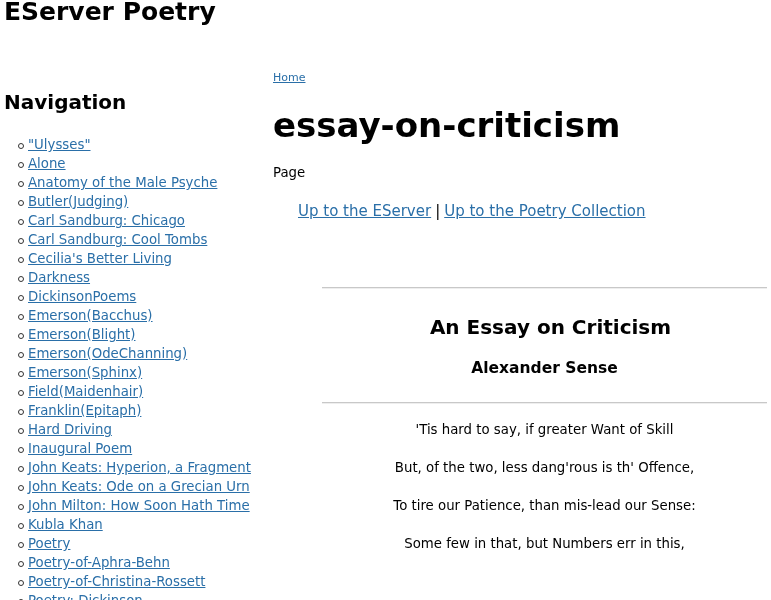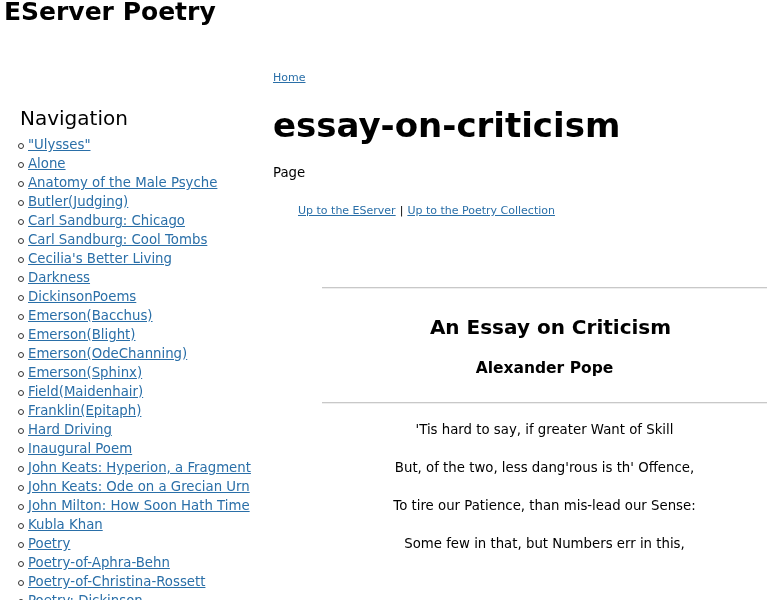--- a/index.html
+++ b/index.html
@@ -22,23 +22,23 @@
       top: -4px;
       margin: 0;
       font-size: 25px;
       font-weight: bold;
       line-height: 32px;
     }
     .nav-heading {
       position: absolute;
       left: 4px;
       top: 89px;
-      margin: 16px;
+      margin: 0;
       font-size: 20px;
-      font-weight: normal;
+      font-weight: bold;
       line-height: 26px;
     }
     .nav-list {
       position: absolute;
       left: 0;
       top: 135px;
       margin: 0;
       padding: 0 0 0 28px;
       list-style: none;
       font-size: 13.3px;
@@ -85,21 +85,21 @@
       position: absolute;
       left: 0;
       top: 164px;
       font-size: 13.3px;
       line-height: 18px;
     }
     .up-links {
       position: absolute;
       left: 25px;
       top: 202px;
-      font-size: 11px;
+      font-size: 15px;
       line-height: 18px;
       white-space: nowrap;
     }
     .up-links .sep {
       margin: 0 4px;
     }
     .hr {
       position: absolute;
       left: 49px;
       width: 445px;
@@ -189,21 +189,21 @@
   <div class="page-type">Page</div>
 
   <div class="up-links">
     <a href="#">Up to the EServer</a><span class="sep">|</span><a href="#">Up to the Poetry Collection</a>
   </div>
 
   <div class="hr" style="top: 287px;"></div>
 
   <h2 class="poem-title">An Essay on Criticism</h2>
 
-  <h3 class="poem-author">Alexander Pope</h3>
+  <h3 class="poem-author">Alexander Sense</h3>
 
   <div class="hr" style="top: 402px;"></div>
 
   <ul class="poem-lines">
     <li>'Tis hard to say, if greater Want of Skill</li>
     <li>But, of the two, less dang'rous is th' Offence,</li>
     <li>To tire our Patience, than mis-lead our Sense:</li>
     <li>Some few in that, but Numbers err in this,</li>
   </ul>
 </div>

